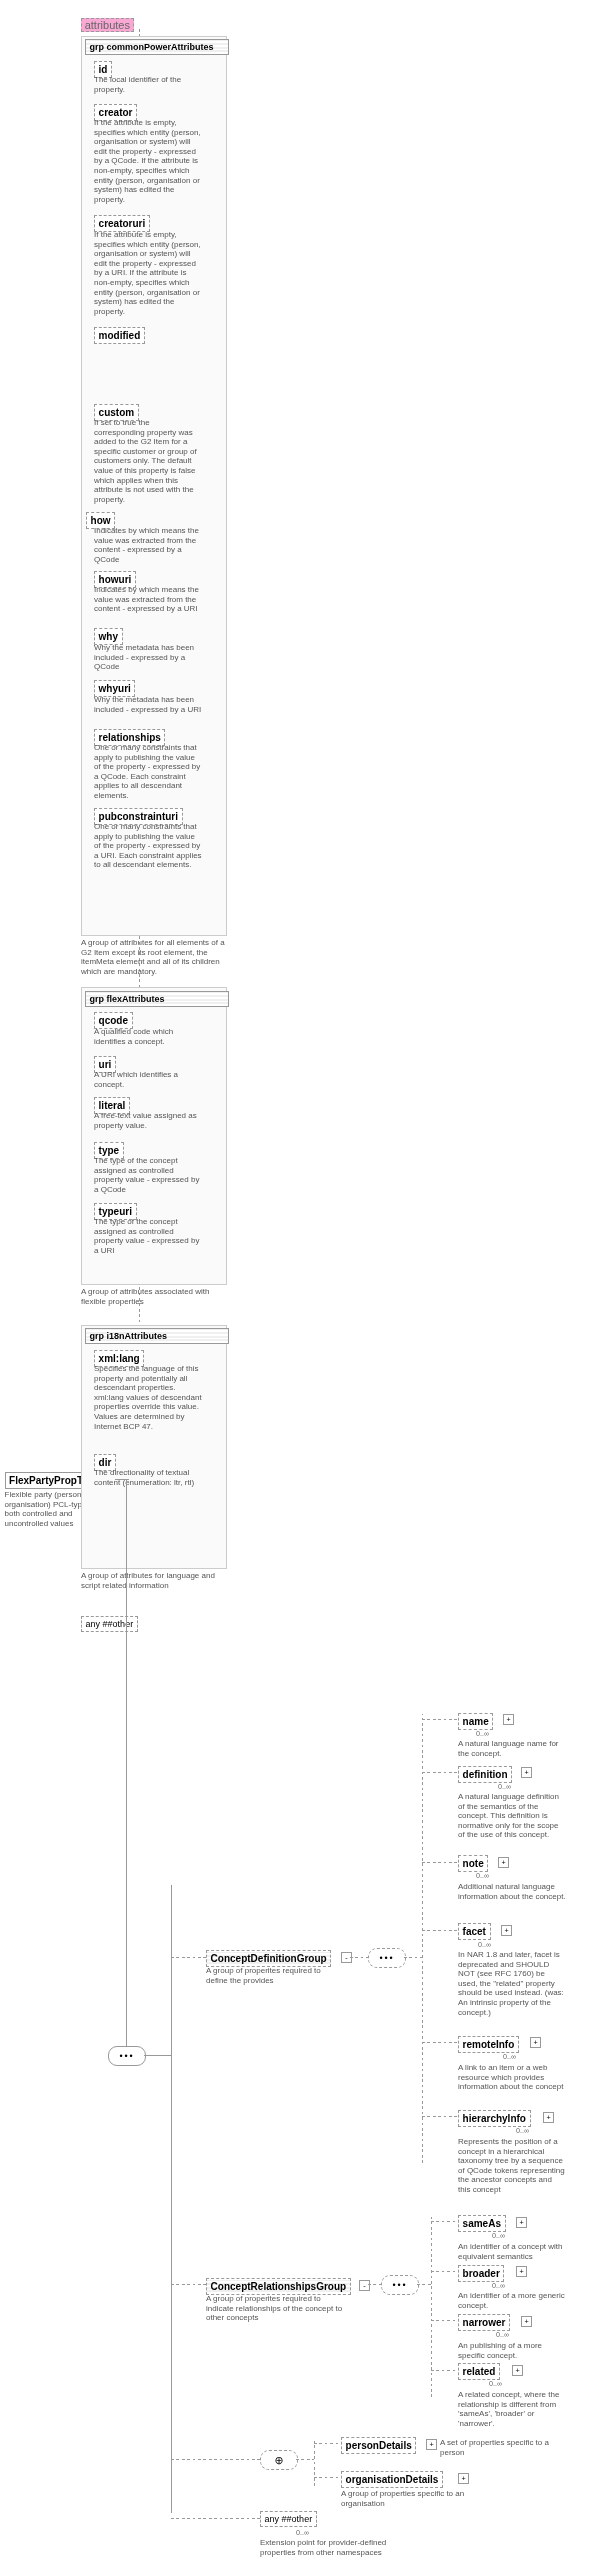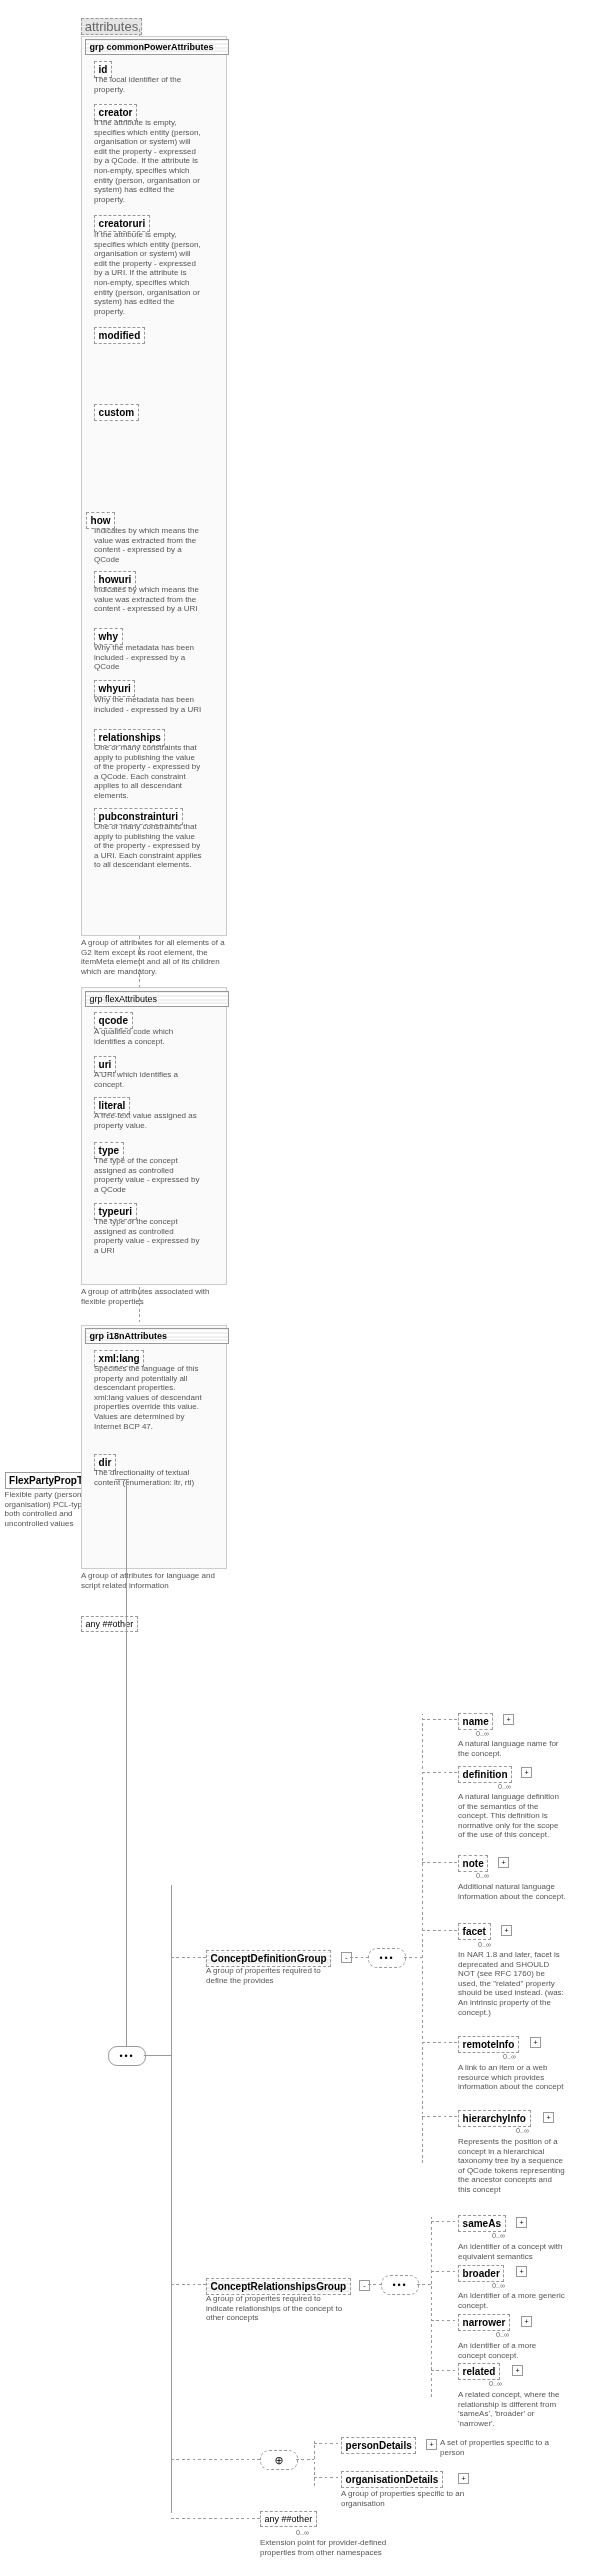--- a/index.html
+++ b/index.html
@@ -14,21 +14,21 @@
 .line.h{height:0.9px}
 .line.v{width:0.9px}
 .line.dashed{background:repeating-linear-gradient(90deg,#999,#999 2.7px,transparent 2.7px,transparent 5.4px)}
 .line.v.dashed{background:repeating-linear-gradient(0deg,#999,#999 2.7px,transparent 2.7px,transparent 5.4px)}
 .expand{position:absolute;width:9px;height:9px;border:0.9px solid #999;background:#fff;font-size:7.2px;line-height:9px;text-align:center}
 .count{position:absolute;font-size:7.2px;color:#666}
 .seq{position:absolute;width:36px;height:18px;border:0.9px solid #999;border-radius:9px;background:#fff}
 .seq::before{content:"•••";position:absolute;left:50%;top:50%;transform:translate(-50%,-50%);font-size:9px;letter-spacing:1.8px}
 .choice{position:absolute;width:36px;height:18px;border:0.9px solid #999;border-radius:9px;background:#fff}
 .choice::before{content:"⊕";position:absolute;left:50%;top:50%;transform:translate(-50%,-50%);font-size:10.8px}
-.attr-marker{position:absolute;font-size:13px;color:#666;border:0.9px dashed #999;padding:0 2.7px;background:#e5e5e5}
+.attr-marker{position:absolute;font-size:11px;color:#666;border:0.9px dashed #999;padding:0 2.7px;background:#f9a8d4}
 </style>
 </head>
 <body>
 
 <div class="canvas">
 
 <div class="box bold" style="left:4.5px;top:1472px;width:99px"><span>FlexPartyPropType</span></div>
 <div class="expand" style="left:106px;top:1475px">-</div>
 <div class="desc" style="left:4.5px;top:1490px;width:103px">Flexible party (person or organisation) PCL-type for both controlled and uncontrolled values</div>
 
@@ -44,20 +44,21 @@
 
 <div class="box dashed bold" style="left:94px;top:104px">creator</div>
 <div class="desc" style="left:94px;top:118px">If the attribute is empty, specifies which entity (person, organisation or system) will edit the property - expressed by a QCode. If the attribute is non-empty, specifies which entity (person, organisation or system) has edited the property.</div>
 
 <div class="box dashed bold" style="left:94px;top:215px">creatoruri</div>
 <div class="desc" style="left:94px;top:230px">If the attribute is empty, specifies which entity (person, organisation or system) will edit the property - expressed by a URI. If the attribute is non-empty, specifies which entity (person, organisation or system) has edited the property.</div>
 
 <div class="box dashed bold" style="left:94px;top:327px">modified</div>
 
 <div class="box dashed bold" style="left:94px;top:404px">custom</div>
+<div class="desc" style="left:94px;top:418px">If set to true the corresponding property was added to the G2 Item for a specific customer or group of customers only. The default value of this property is false which applies when this attribute is not used with the property.</div>
 
 <div class="box dashed bold" style="left:86px;top:512px">how</div>
 <div class="desc" style="left:94px;top:526px">Indicates by which means the value was extracted from the content - expressed by a QCode</div>
 
 <div class="box dashed bold" style="left:94px;top:571px">howuri</div>
 <div class="desc" style="left:94px;top:585px">Indicates by which means the value was extracted from the content - expressed by a URI</div>
 
 <div class="box dashed bold" style="left:94px;top:628px">why</div>
 <div class="desc" style="left:94px;top:643px">Why the metadata has been included - expressed by a QCode</div>
 
@@ -66,21 +67,21 @@
 
 <div class="box dashed bold" style="left:94px;top:729px">relationships</div>
 <div class="desc" style="left:94px;top:743px">One or many constraints that apply to publishing the value of the property - expressed by a QCode. Each constraint applies to all descendant elements.</div>
 
 <div class="box dashed bold" style="left:94px;top:808px">pubconstrainturi</div>
 <div class="desc" style="left:94px;top:822px">One or many constraints that apply to publishing the value of the property - expressed by a URI. Each constraint applies to all descendant elements.</div>
 
 <div class="desc" style="left:81px;top:938px;width:144px">A group of attributes for all elements of a G2 Item except its root element, the itemMeta element and all of its children which are mandatory.</div>
 
 <div class="grp-box" style="left:81px;top:987px;width:144px;height:296px"></div>
-<div class="box striped" style="left:85px;top:991px;width:135px;font-weight:normal">grp  flexAttributes</div>
+<div class="box striped" style="left:85px;top:991px;width:135px;font-weight:bold">grp  flexAttributes</div>
 
 <div class="box dashed bold" style="left:94px;top:1012px">qcode</div>
 <div class="desc" style="left:94px;top:1027px">A qualified code which identifies a concept.</div>
 
 <div class="box dashed bold" style="left:94px;top:1056px">uri</div>
 <div class="desc" style="left:94px;top:1070px">A URI which identifies a concept.</div>
 
 <div class="box dashed bold" style="left:94px;top:1097px">literal</div>
 <div class="desc" style="left:94px;top:1111px">A free-text value assigned as property value.</div>
 
@@ -177,21 +178,21 @@
 <div class="line h dashed" style="left:431px;top:2271px;width:27px"></div>
 <div class="box dashed bold" style="left:458px;top:2265px">broader</div>
 <div class="expand" style="left:516px;top:2266px">+</div>
 <div class="count" style="left:492px;top:2281px">0..∞</div>
 <div class="desc" style="left:458px;top:2291px">An identifier of a more generic concept.</div>
 
 <div class="line h dashed" style="left:431px;top:2320px;width:27px"></div>
 <div class="box dashed bold" style="left:458px;top:2314px">narrower</div>
 <div class="expand" style="left:521px;top:2316px">+</div>
 <div class="count" style="left:496px;top:2330px">0..∞</div>
-<div class="desc" style="left:458px;top:2341px">An identifier of a more concept concept.</div>
+<div class="desc" style="left:458px;top:2341px">An publishing of a more specific concept.</div>
 
 <div class="line h dashed" style="left:431px;top:2370px;width:27px"></div>
 <div class="box dashed bold" style="left:458px;top:2363px">related</div>
 <div class="expand" style="left:512px;top:2365px">+</div>
 <div class="count" style="left:489px;top:2379px">0..∞</div>
 <div class="desc" style="left:458px;top:2390px">A related concept, where the relationship is different from 'sameAs', 'broader' or 'narrower'.</div>
 
 <div class="line h dashed" style="left:171px;top:2459px;width:90px"></div>
 <div class="choice" style="left:260px;top:2450px;border-style:dashed"></div>
 <div class="line h dashed" style="left:296px;top:2459px;width:18px"></div>

